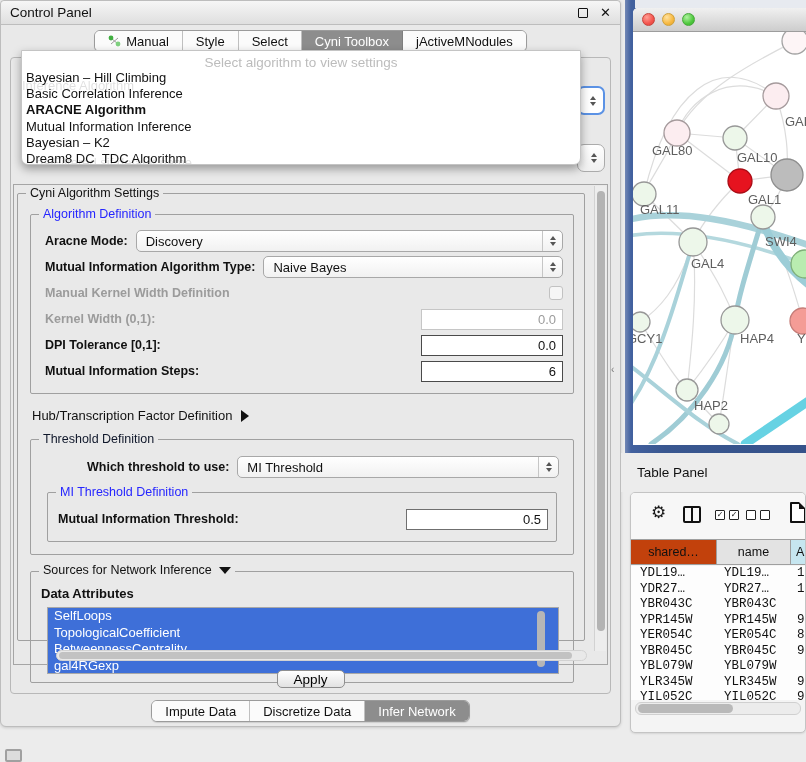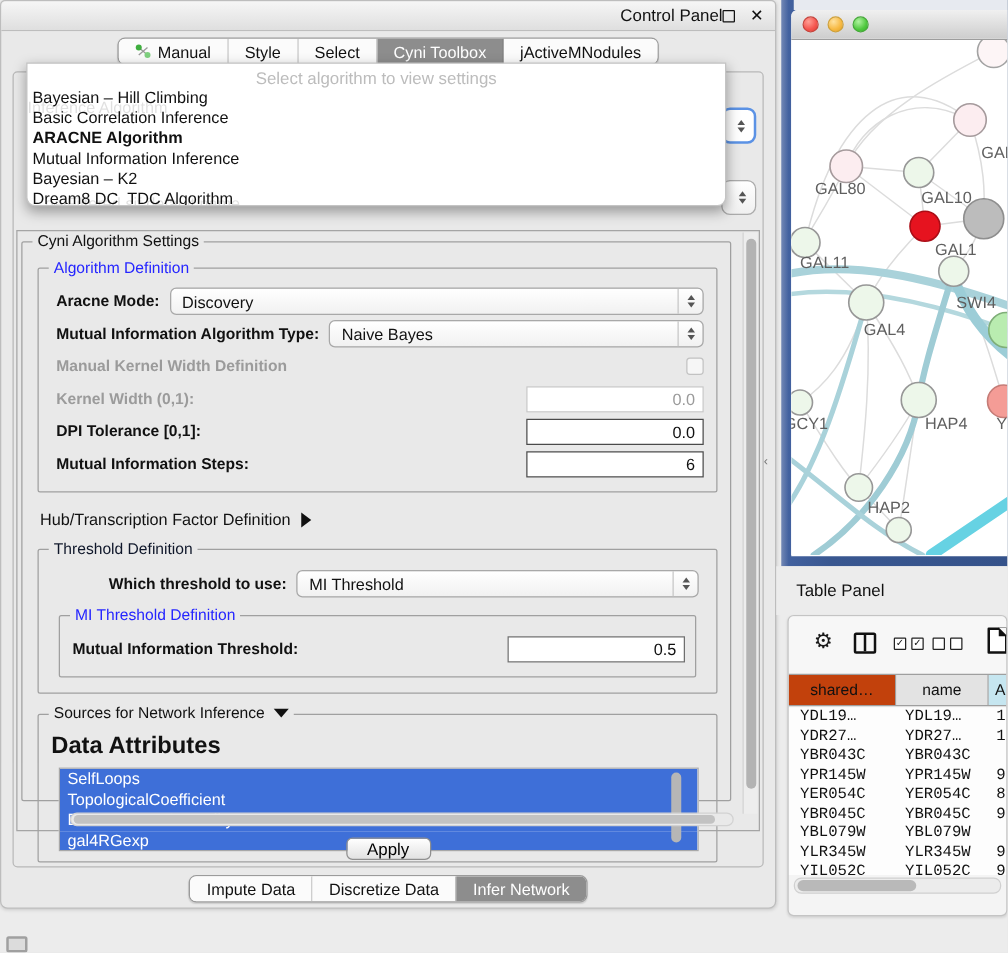--- a/index.html
+++ b/index.html
@@ -5,21 +5,21 @@
   * { margin:0; padding:0; box-sizing:border-box; }
   html,body { width:806px; height:762px; overflow:hidden; }
   body { background:#ececec; font-family:"Liberation Sans","DejaVu Sans",sans-serif; color:#111; position:relative; }
 
   
   .cp-window { position:absolute; left:0; top:8; width:621px; height:727px;
     background:#e9e9e9; border:1px solid #bdbdbd; border-radius:4px 4px 6px 6px;
     box-shadow:0 1px 3px rgba(0,0,0,.15); }
   .cp-titlebar { height:24px; display:flex; align-items:center; padding:0 9px;
     background:linear-gradient(#f6f6f6,#dfdfdf); border-bottom:1px solid #bdbdbd;
-    border-radius:4px 4px 0 0; font-size:13.5px;text-align:right; }
+    border-radius:4px 4px 0 0; font-size:13.5px; }
   .cp-title { flex:1; }
   .float-btn { width:10px; height:10px; border:1.6px solid #111; border-radius:1px; margin-right:12px; cursor:pointer; }
   .close-btn { font-weight:bold; font-size:13px; cursor:pointer; line-height:1; }
 
   .tabbar { position:absolute; left:0; right:0; display:flex; justify-content:center; }
   .tabbar-top { top:29px; }
   .tabstrip { display:flex; height:22px; border:1px solid #9b9b9b; border-radius:6px;
     overflow:hidden; background:#fbfbfb; box-shadow:0 1px 1px rgba(0,0,0,.12); }
   .tab { display:flex; align-items:center; padding:0 13px; font-size:13px;
     border-right:1px solid #c0c0c0; cursor:pointer; white-space:nowrap; background:#fbfbfb; }
@@ -83,21 +83,21 @@
 
   .thresh-gb { padding:16px 10px 12px 10px; margin-bottom:16px; }
   .which-row { display:flex; align-items:center; font-size:12.5px; margin:0 4px 0 46px; }
   .which-row label { font-weight:bold; white-space:nowrap; }
   .mithresh-gb { margin:14px 6px 0 6px; padding:14px 8px 8px 10px; }
 
   .sources-gb { padding:10px 8px 8px 10px; }
   .sources-title-row { display:flex; align-items:center; gap:7px; cursor:pointer; }
   .tri-down { width:0; height:0; border-left:6px solid transparent; border-right:6px solid transparent;
     border-top:7px solid #111; }
-  .attr-label { font-weight:bold; font-size:19px; margin:4px 0 6px 0; }
+  .attr-label { font-weight:bold; font-size:13px; margin:4px 0 6px 0; }
   .attr-list { position:relative; margin-left:6px; width:512px; height:67px; background:#fff;
     border:1px solid #a8a8a8; overflow:hidden; }
   .attr-item { height:16.5px; background:#3e6fd8; color:#fff; font-size:13px; line-height:16px;
     padding-left:6px; cursor:pointer; }
   .attr-scroll-thumb { position:absolute; right:13px; top:3px; width:8px; height:56px;
     background:#b6b6b6; border-radius:4px; }
 
   .apply-row { position:absolute; left:0; right:0; top:612px; display:flex; justify-content:center; }
   .apply-btn { width:68px; height:18px; font-size:13.5px; border:1px solid #8f8f8f; border-radius:5px;
     background:linear-gradient(#ffffff,#e2e2e2); cursor:pointer; font-family:inherit; }

